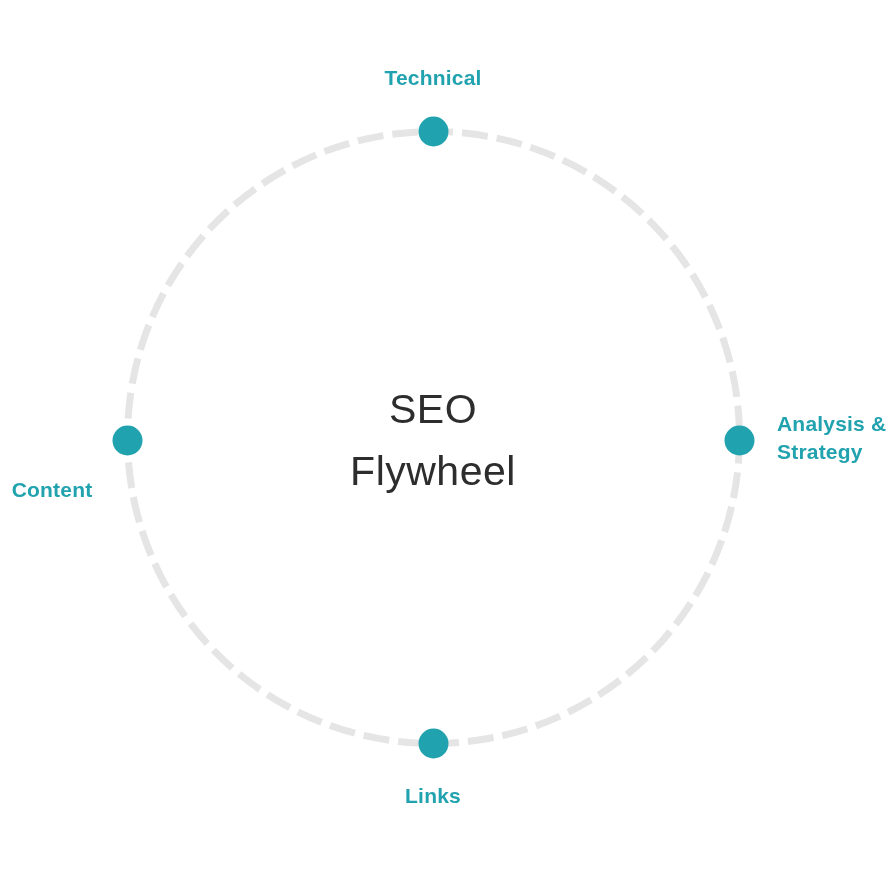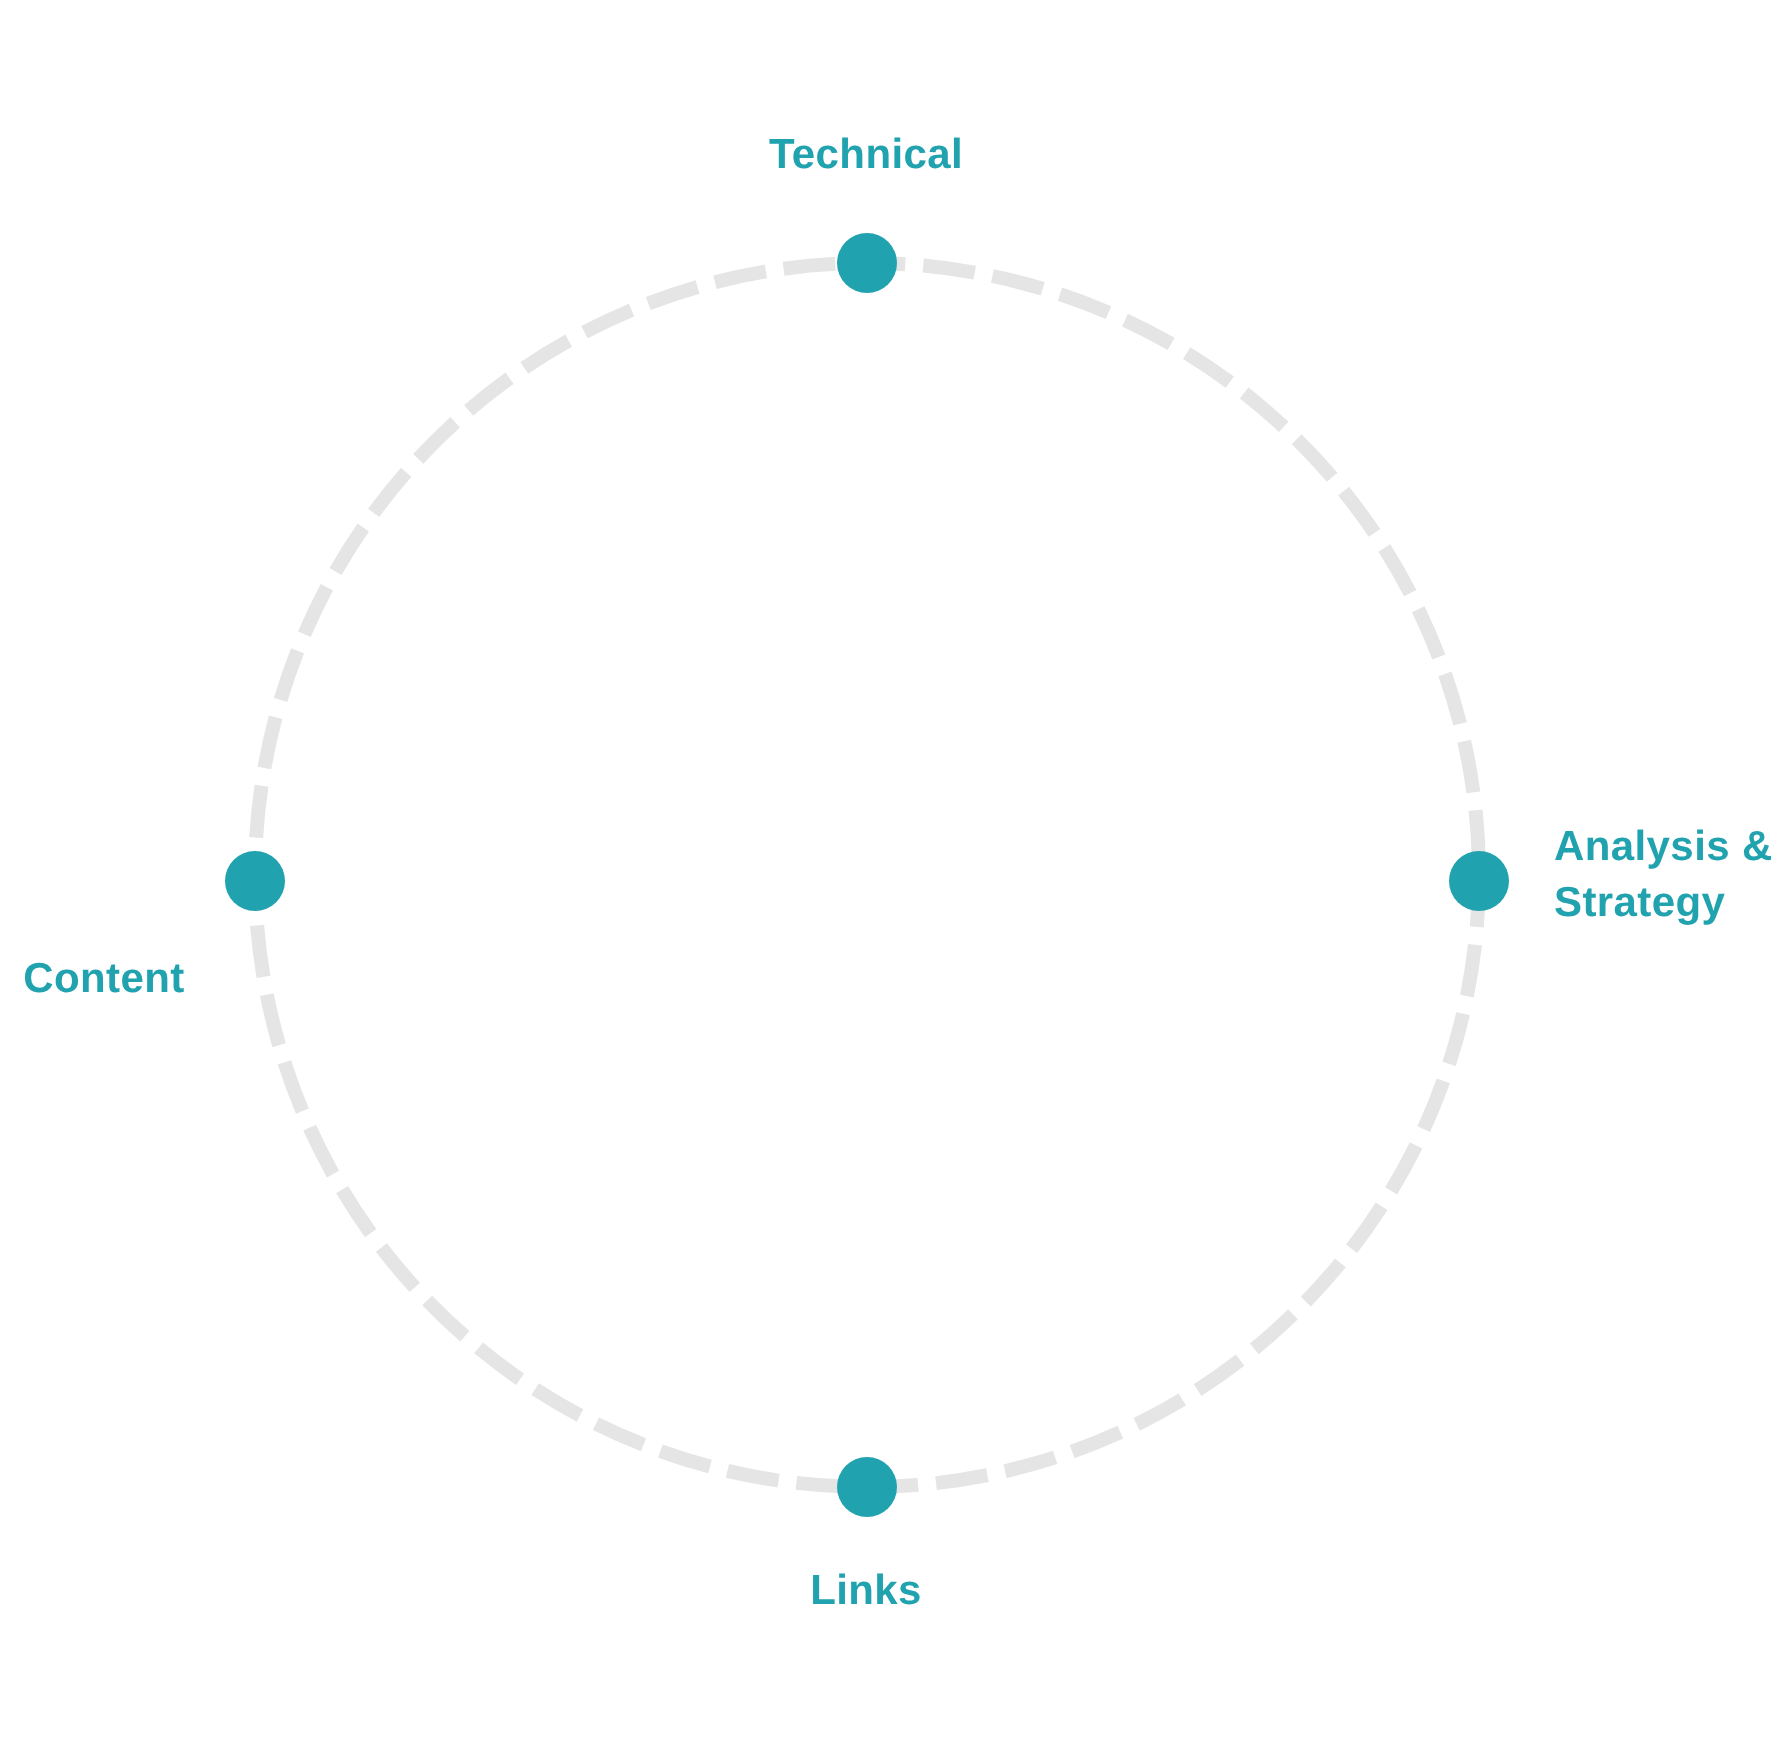--- a/index.html
+++ b/index.html
@@ -85,14 +85,18 @@
   </svg>
 
   <div class="node-label top">Technical</div>
 
   <div class="node-label right">Analysis &amp; Strategy</div>
 
   <div class="node-label bottom">Links</div>
 
   <div class="node-label left">Content</div>
 
+  <div class="center-title">
+    <div>SEO</div>
+    <div>Flywheel</div>
+  </div>
 
 </div>
 
 </body></html>

